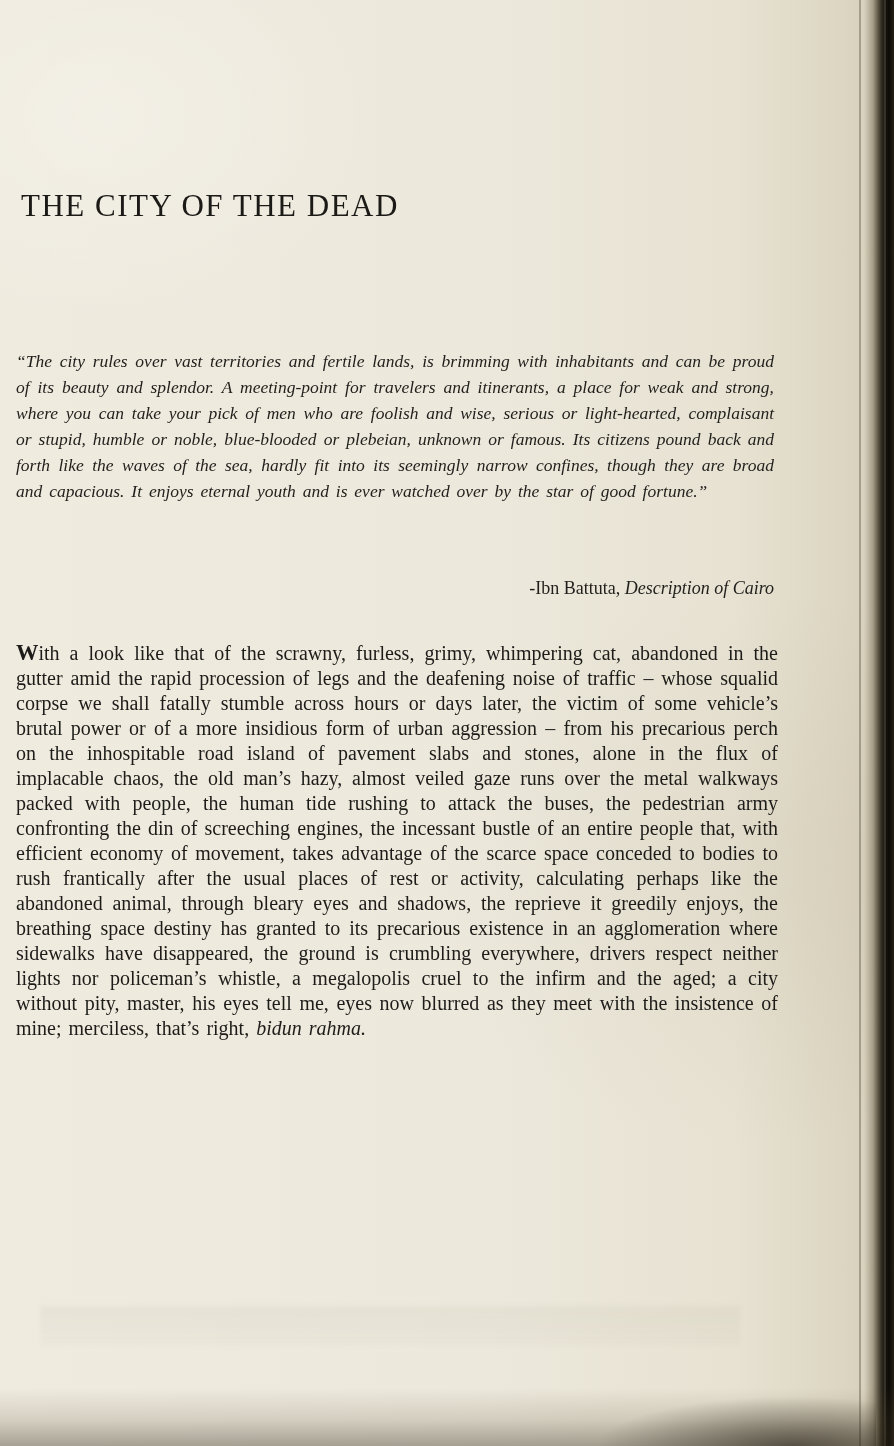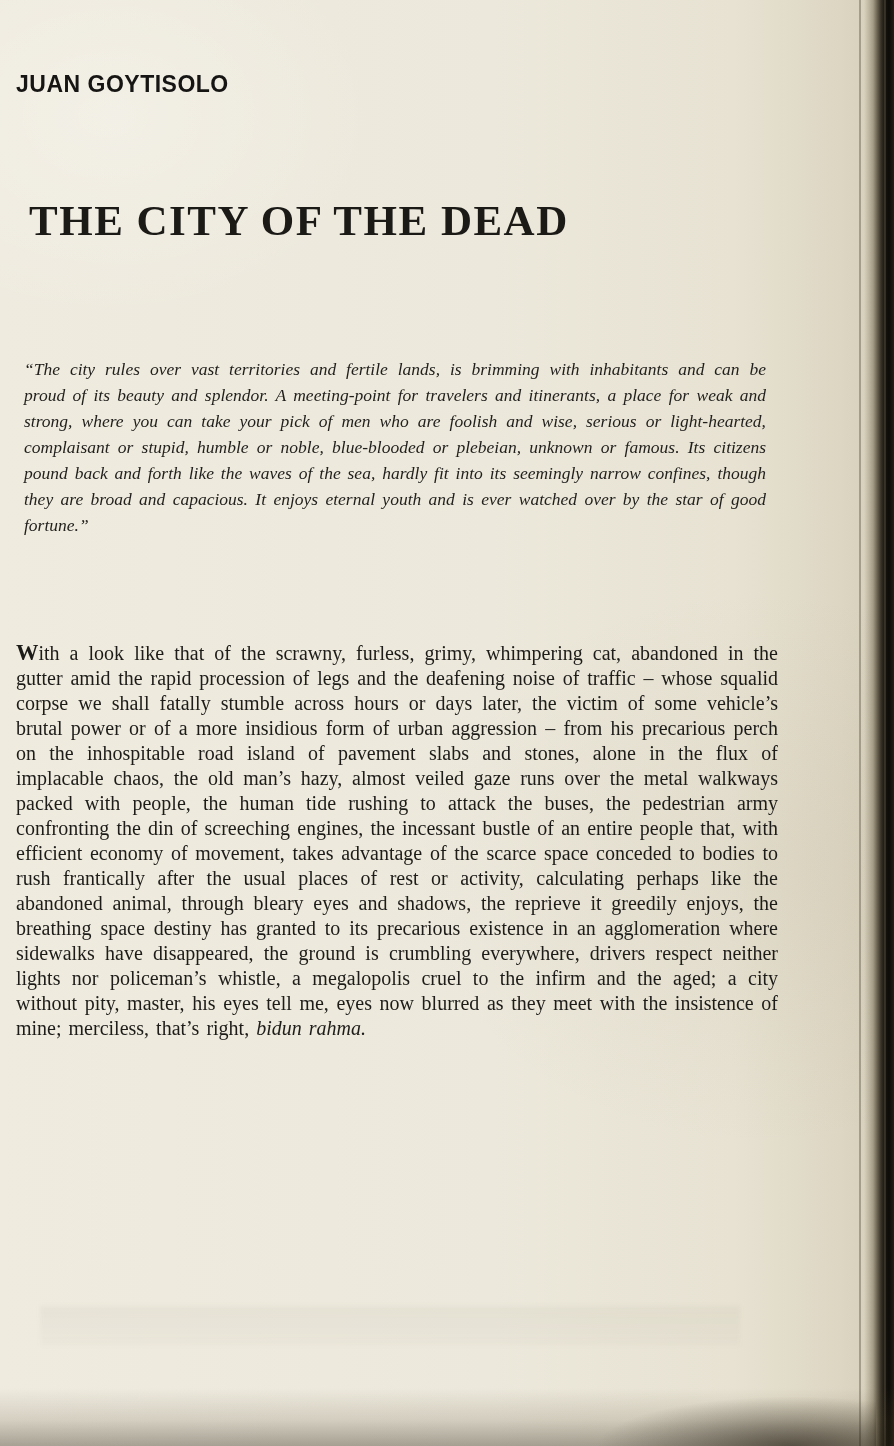--- a/index.html
+++ b/index.html
@@ -23,38 +23,38 @@
   }
   .author {
     position:absolute; top:71px; left:16px;
     font-family:"Liberation Sans", sans-serif;
     font-weight:bold;
     font-size:23px;
     letter-spacing:0.5px;
     color:#161513;
   }
   .title {
-    position:absolute; top:180px; left:13px; margin:16px;
+    position:absolute; top:180px; left:13px; margin:8px;
     font-family:"Liberation Serif", serif;
-    font-weight:700;
-    font-size:43px;
+    font-weight:400;
+    font-size:31px;
     letter-spacing:1.5px;
     color:#1b1a17;
     white-space:nowrap;
   }
   .epigraph {
     position:absolute; top:348px; left:16px; width:758px;
     font-style:italic;
     font-size:17.5px;
     line-height:26px;
     text-align:justify;
     word-spacing:2.5px;
     color:#201f1c;
   }
-  .epigraph p { margin:8px; }
+  .epigraph p { margin:0; }
   .attribution {
     position:absolute; top:578px; left:16px; width:758px;
     text-align:right;
     font-size:18px;
     color:#201f1c;
   }
   .attribution .work { font-style:italic; }
   .body-text {
     position:absolute; top:640px; left:16px; width:762px;
     font-size:20px;
@@ -106,28 +106,30 @@
     filter:blur(2px);
     pointer-events:none;
   }
 </style>
 </head>
 <body>
 
 <div class="page">
   <div class="paper-mottle"></div>
 
-  <div class="author">JUAN GOYTISOLO</div>
 
   <h1 class="title">THE CITY OF THE DEAD</h1>
 
   <div class="epigraph">
     <p>“The city rules over vast territories and fertile lands, is brimming with inhabitants and can be proud of its beauty and splendor. A meeting-point for travelers and itinerants, a place for weak and strong, where you can take your pick of men who are foolish and wise, serious or light-hearted, complaisant or stupid, humble or noble, blue-blooded or plebeian, unknown or famous. Its citizens pound back and forth like the waves of the sea, hardly fit into its seemingly narrow confines, though they are broad and capacious. It enjoys eternal youth and is ever watched over by the star of good fortune.”</p>
   </div>
 
+  <div class="attribution">
+    <span>-Ibn Battuta, </span><span class="work">Description of Cairo</span>
+  </div>
 
   <div class="body-text">
     <p><span class="initial">W</span><span>ith a look like that of the scrawny, furless, grimy, whimpering cat, abandoned in the gutter amid the rapid procession of legs and the deafening noise of traffic – whose squalid corpse we shall fatally stumble across hours or days later, the victim of some vehicle’s brutal power or of a more insidious form of urban aggression – from his precarious perch on the inhospitable road island of pavement slabs and stones, alone in the flux of implacable chaos, the old man’s hazy, almost veiled gaze runs over the metal walkways packed with people, the human tide rushing to attack the buses, the pedestrian army confronting the din of screeching engines, the incessant bustle of an entire people that, with efficient economy of movement, takes advantage of the scarce space conceded to bodies to rush frantically after the usual places of rest or activity, calculating perhaps like the abandoned animal, through bleary eyes and shadows, the reprieve it greedily enjoys, the breathing space destiny has granted to its precarious existence in an agglomeration where sidewalks have disappeared, the ground is crumbling everywhere, drivers respect neither lights nor policeman’s whistle, a megalopolis cruel to the infirm and the aged; a city without pity, master, his eyes tell me, eyes now blurred as they meet with the insistence of mine; merciless, that’s right, </span><span class="italic">bidun rahma.</span></p>
   </div>
 
   <div class="ghost-text"></div>
   <div class="gutter-line"></div>
   <div class="binding">
     <div class="binding-streak"></div>
   </div>

